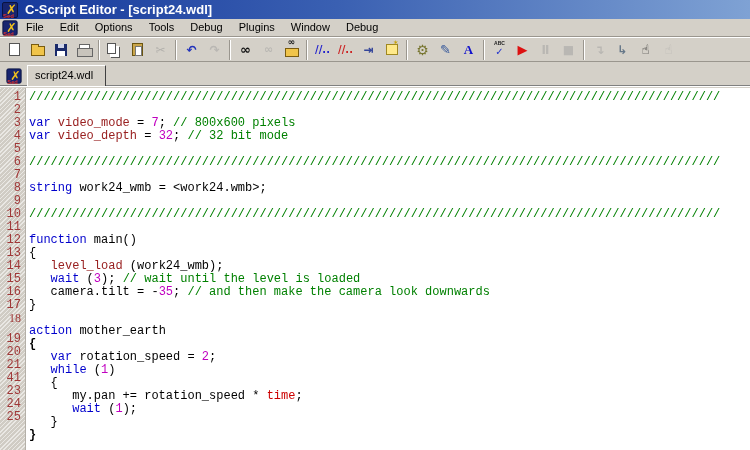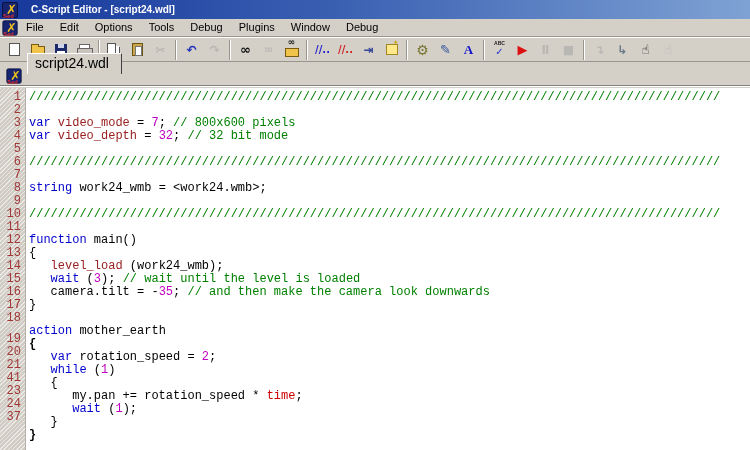--- a/index.html
+++ b/index.html
@@ -4,21 +4,21 @@
 <style>
   * { margin:0; padding:0; box-sizing:border-box; }
   html,body { width:750px; height:450px; overflow:hidden; }
   body { font-family:"Liberation Sans", sans-serif; background:#d4d0c8; }
   .window { width:750px; height:450px; display:flex; flex-direction:column; background:#d4d0c8; }
 
   
   .titlebar { height:19px; flex:none; display:flex; align-items:center;
               background:linear-gradient(90deg,#16389b 0%,#3a60b2 45%,#7fa2d4 100%);
               padding-left:2px; overflow:hidden; }
-  .title-text { color:#ffffff; font-weight:bold; font-size:10px; padding-left:13px; white-space:nowrap; }
+  .title-text { color:#ffffff; font-weight:bold; font-size:13px; padding-left:7px; white-space:nowrap; }
 
   
   .sedicon { width:16px; height:16px; background:#17246f; border:1px solid #0a1340;
              border-radius:2px; position:relative; display:inline-block; flex:none; }
   .sedicon .sed-x { position:absolute; left:3px; top:-1px; color:#f2c11c;
                     font:bold 13px/16px "DejaVu Sans",sans-serif; }
   .sedicon .sed-label { position:absolute; left:0px; bottom:-2px; color:#e03030;
                         font:bold 6px/6px "Liberation Sans",sans-serif; }
   .sedicon.sm { transform:scale(0.95); }
 
@@ -61,23 +61,23 @@
   .ic-paste::before { content:""; position:absolute; left:2px; top:2px; width:5px; height:8px; background:#fff; border:1px solid #777; }
   .ic-note { width:12px; height:11px; background:#ffe98a; border:1px solid #a08820; position:relative; }
   .ic-note::after { content:"✶"; position:absolute; top:-6px; right:-2px; font-size:7px; color:#c8a000; }
 
   
   .tabbar { height:26px; flex:none; background:#d4d0c8; position:relative;
             display:flex; align-items:flex-end; padding-left:6px; }
   .tabbar::after { content:""; position:absolute; left:0; right:0; bottom:2px; height:1px;
             background:#808080; box-shadow:0 1px 0 #ffffff; }
   .tabbar .sedicon { margin-bottom:4px; margin-right:5px; }
-  .tab { position:relative; z-index:2; height:21px; margin-bottom:14px; background:#d4d0c8;
+  .tab { position:relative; z-index:2; height:21px; margin-bottom:2px; background:#d4d0c8;
          border-top:1px solid #ffffff; border-left:1px solid #ffffff; border-right:1px solid #404040;
-         padding:0 12px 0 7px; font-size:14px; line-height:19px; color:#000; white-space:nowrap; }
+         padding:0 12px 0 7px; font-size:11px; line-height:19px; color:#000; white-space:nowrap; }
 
   
   .editor { flex:1; display:flex; background:#ffffff; overflow:hidden; }
   .gutter { width:26px; flex:none; background:#d0ccc4;
             background-image:repeating-linear-gradient(135deg, rgba(255,255,255,.55) 0 1px, rgba(0,0,0,0) 1px 3px);
             border-right:1px solid #b4b0a8; padding:3px 4px 0 0; text-align:right;
             font:12px/13px "Liberation Mono",monospace; }
   .gutter .ln { height:13px; }
   .code { flex:1; padding:3px 0 0 3px; font:12px/13px "Liberation Mono",monospace;
           white-space:pre; overflow:hidden; }
@@ -225,27 +225,27 @@
         <div class="ln" style="color: rgb(160, 56, 56);">8</div>
         <div class="ln" style="color: rgb(160, 56, 56);">9</div>
         <div class="ln" style="color: rgb(160, 56, 56);">10</div>
         <div class="ln" style="color: rgb(160, 56, 56);">11</div>
         <div class="ln" style="color: rgb(160, 56, 56);">12</div>
         <div class="ln" style="color: rgb(160, 56, 56);">13</div>
         <div class="ln" style="color: rgb(160, 56, 56);">14</div>
         <div class="ln" style="color: rgb(160, 56, 56);">15</div>
         <div class="ln" style="color: rgb(160, 56, 56);">16</div>
         <div class="ln" style="color: rgb(160, 56, 56);">17</div>
-        <div class="ln" style="color: rgb(160, 56, 56);">18</div>
+        <div class="ln" style="color: rgb(160, 56, 56); font-family: Liberation Serif, serif;">18</div>
         <div class="ln" style="color: rgb(160, 56, 56); margin-top: 8px;">19</div>
         <div class="ln" style="color: rgb(160, 56, 56);">20</div>
         <div class="ln" style="color: rgb(160, 56, 56);">21</div>
         <div class="ln" style="color: rgb(160, 56, 56);">41</div>
         <div class="ln" style="color: rgb(160, 56, 56);">23</div>
         <div class="ln" style="color: rgb(160, 56, 56);">24</div>
-        <div class="ln" style="color: rgb(160, 56, 56);">37</div>
+        <div class="ln" style="color: rgb(160, 56, 56);">25</div>
         <div class="ln" style="color: rgb(160, 56, 56); margin-top: 28px;">26</div>
         <div class="ln" style="color: rgb(160, 56, 56);">27</div>
       </div>
     <div class="code" id="codelines"><div class="cl"><span style="color: rgb(0, 128, 0);">////////////////////////////////////////////////////////////////////////////////////////////////</span></div><div class="cl">&nbsp;</div><div class="cl"><span style="color: rgb(0, 0, 204);">var</span><span style="color: rgb(0, 0, 0);"> </span><span style="color: rgb(153, 32, 32);">video_mode</span><span style="color: rgb(0, 0, 0);"> = </span><span style="color: rgb(192, 0, 192);">7</span><span style="color: rgb(0, 0, 0);">; </span><span style="color: rgb(0, 128, 0);">// 800x600 pixels</span></div><div class="cl"><span style="color: rgb(0, 0, 204);">var</span><span style="color: rgb(0, 0, 0);"> </span><span style="color: rgb(153, 32, 32);">video_depth</span><span style="color: rgb(0, 0, 0);"> = </span><span style="color: rgb(192, 0, 192);">32</span><span style="color: rgb(0, 0, 0);">; </span><span style="color: rgb(0, 128, 0);">// 32 bit mode</span></div><div class="cl">&nbsp;</div><div class="cl"><span style="color: rgb(0, 128, 0);">////////////////////////////////////////////////////////////////////////////////////////////////</span></div><div class="cl">&nbsp;</div><div class="cl"><span style="color: rgb(0, 0, 204);">string</span><span style="color: rgb(0, 0, 0);"> work24_wmb = &lt;work24.wmb&gt;;</span></div><div class="cl">&nbsp;</div><div class="cl"><span style="color: rgb(0, 128, 0);">////////////////////////////////////////////////////////////////////////////////////////////////</span></div><div class="cl">&nbsp;</div><div class="cl"><span style="color: rgb(0, 0, 204);">function</span><span style="color: rgb(0, 0, 0);"> main()</span></div><div class="cl"><span style="color: rgb(0, 0, 0);">{</span></div><div class="cl"><span style="color: rgb(0, 0, 0);">   </span><span style="color: rgb(153, 32, 32);">level_load</span><span style="color: rgb(0, 0, 0);"> (work24_wmb);</span></div><div class="cl"><span style="color: rgb(0, 0, 0);">   </span><span style="color: rgb(0, 0, 204);">wait</span><span style="color: rgb(0, 0, 0);"> (</span><span style="color: rgb(192, 0, 192);">3</span><span style="color: rgb(0, 0, 0);">); </span><span style="color: rgb(0, 128, 0);">// wait until the level is loaded</span></div><div class="cl"><span style="color: rgb(0, 0, 0);">   camera.tilt = -</span><span style="color: rgb(192, 0, 192);">35</span><span style="color: rgb(0, 0, 0);">; </span><span style="color: rgb(0, 128, 0);">// and then make the camera look downwards</span></div><div class="cl"><span style="color: rgb(0, 0, 0);">}</span></div><div class="cl">&nbsp;</div><div class="cl"><span style="color: rgb(0, 0, 204);">action</span><span style="color: rgb(0, 0, 0);"> mother_earth</span></div><div class="cl"><span style="color: rgb(0, 0, 0); font-weight: bold;">{</span></div><div class="cl"><span style="color: rgb(0, 0, 0);">   </span><span style="color: rgb(0, 0, 204);">var</span><span style="color: rgb(0, 0, 0);"> rotation_speed = </span><span style="color: rgb(192, 0, 192);">2</span><span style="color: rgb(0, 0, 0);">;</span></div><div class="cl"><span style="color: rgb(0, 0, 0);">   </span><span style="color: rgb(0, 0, 204);">while</span><span style="color: rgb(0, 0, 0);"> (</span><span style="color: rgb(192, 0, 192);">1</span><span style="color: rgb(0, 0, 0);">)</span></div><div class="cl"><span style="color: rgb(0, 0, 0);">   {</span></div><div class="cl"><span style="color: rgb(0, 0, 0);">      my.pan += rotation_speed * </span><span style="color: rgb(204, 0, 0);">time</span><span style="color: rgb(0, 0, 0);">;</span></div><div class="cl"><span style="color: rgb(0, 0, 0);">      </span><span style="color: rgb(0, 0, 204);">wait</span><span style="color: rgb(0, 0, 0);"> (</span><span style="color: rgb(192, 0, 192);">1</span><span style="color: rgb(0, 0, 0);">);</span></div><div class="cl"><span style="color: rgb(0, 0, 0);">   }</span></div><div class="cl"><span style="color: rgb(0, 0, 0); font-weight: bold;">}</span></div></div>
   </div>
 
 </div>
 
 </body></html>

